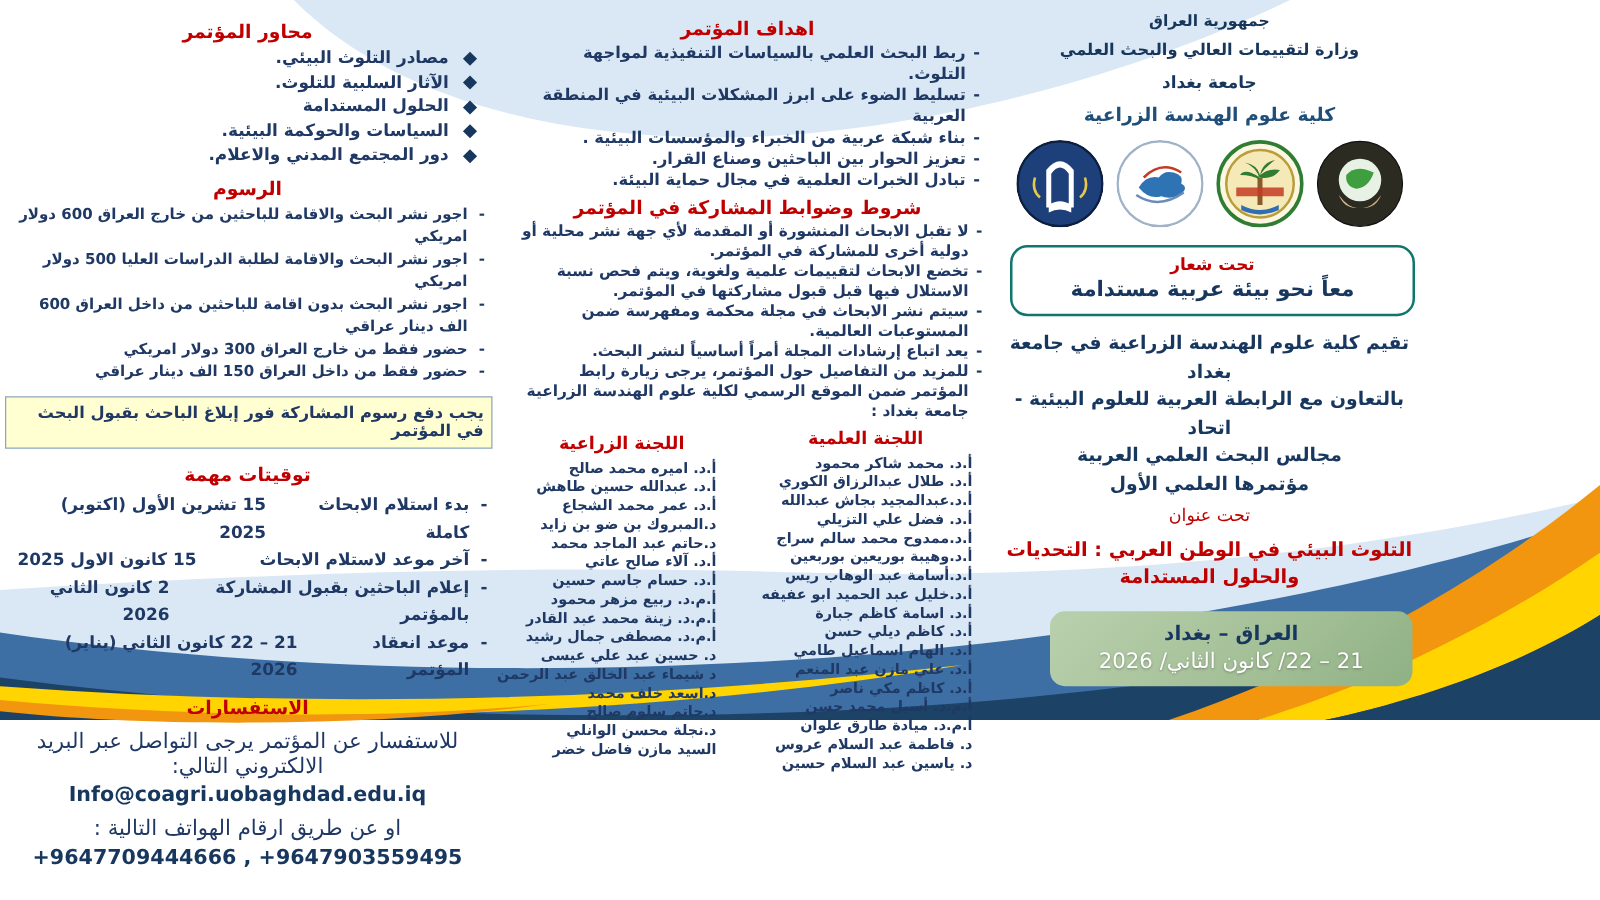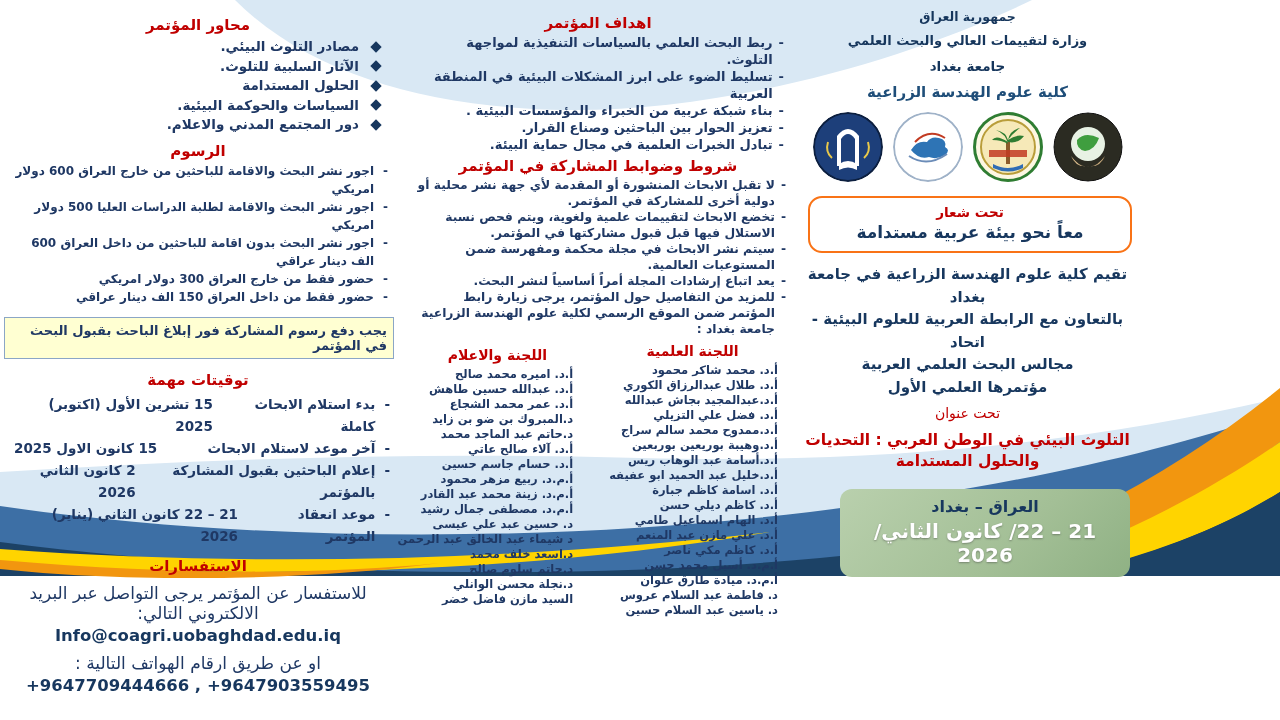--- a/index.html
+++ b/index.html
@@ -49,35 +49,35 @@
 
   
   .gov-line{font-weight:bold; color:#16365c;}
   .gov1{font-size:12.5px; margin-top:9px;}
   .gov2{font-size:13px;   margin-top:9px;}
   .gov3{font-size:13.5px; margin-top:10px;}
   .gov4{font-size:15px;   margin-top:9px; color:#1f4e79;}
   .logos{display:flex; justify-content:center; gap:10px; margin-top:11px;}
   .logo{width:70px; height:70px; border-radius:50%; overflow:hidden; flex:0 0 auto;}
   .slogan-box{
-    margin:14px 8px 0 13px; border:2px solid #f97316; border-radius:14px;
+    margin:14px 8px 0 13px; border:2px solid #0f766e; border-radius:14px;
     background:#fff; padding:6px 4px 9px;
   }
   .slogan-label{color:#c00000; font-size:13.5px; font-weight:bold;}
   .slogan-text{color:#17375e; font-size:17px; font-weight:bold; margin-top:2px;}
   .intro{margin-top:10px;}
   .intro div{font-size:15px; font-weight:bold; line-height:22.5px; color:#17375e;}
   .under-label{color:#c00000; font-size:14px; margin-top:7px; font-weight:normal;}
   .conf-title{color:#c00000; font-size:15.5px; font-weight:bold; line-height:21px; margin:9px 6px 0;}
   .venue-box{
     width:278px; margin:17px 10px 0 auto; border-radius:12px; padding:8px 6px 10px;
     background:linear-gradient(135deg,#b9d0ad 0%, #a3bf96 60%, #8fb184 100%);
   }
   .venue-loc{color:#17375e; font-size:16px; font-weight:bold;}
-  .venue-date{color:#ffffff; font-size:20px; font-weight:bold; margin-top:3px; text-shadow:0 1px 2px rgba(60,60,60,.45);}
+  .venue-date{color:#ffffff; font-size:17px; font-weight:normal; margin-top:3px; text-shadow:0 1px 2px rgba(60,60,60,.45);}
 </style>
 </head>
 <body>
 
 <div class="page">
 
   <svg class="bg" width="1280" height="720" viewBox="0 0 1280 720">
     <path d="M235,0 C310,75 430,108 565,110 C720,112 905,62 1032,0 Z" fill="#d9e8f4"></path>
     <path d="M0,472 C220,458 430,452 640,458 C900,465 1110,438 1280,398 L1280,520 C950,565 420,568 0,542 Z" fill="#d9e8f4"></path>
     <path d="M0,506 C260,544 560,542 810,512 C1010,487 1160,452 1280,412 L1280,475 C1040,548 760,576 470,576 C290,576 110,560 0,544 Z" fill="#3d6fa5"></path>
@@ -286,21 +286,21 @@
             <li>أ.م.د. أسيل محمد حسن</li>
 
             <li>أ.م.د. ميادة طارق علوان</li>
 
             <li>د. فاطمة عبد السلام عروس</li>
 
             <li>د. ياسين عبد السلام حسين</li>
           </ul>
       </div>
       <div class="committee org">
-        <h2 class="red-h" style="margin-top:4px;">اللجنة والاعلام</h2>
+        <h2 class="red-h" style="margin-top:4px;">اللجنة الزراعية</h2>
         <ul class="members">
 
             <li>أ.د. اميره محمد صالح</li>
 
             <li>أ.د. عبدالله حسين طاهش</li>
 
             <li>أ.د. عمر محمد الشجاع</li>
 
             <li>د.المبروك بن ضو بن زايد</li>
 

